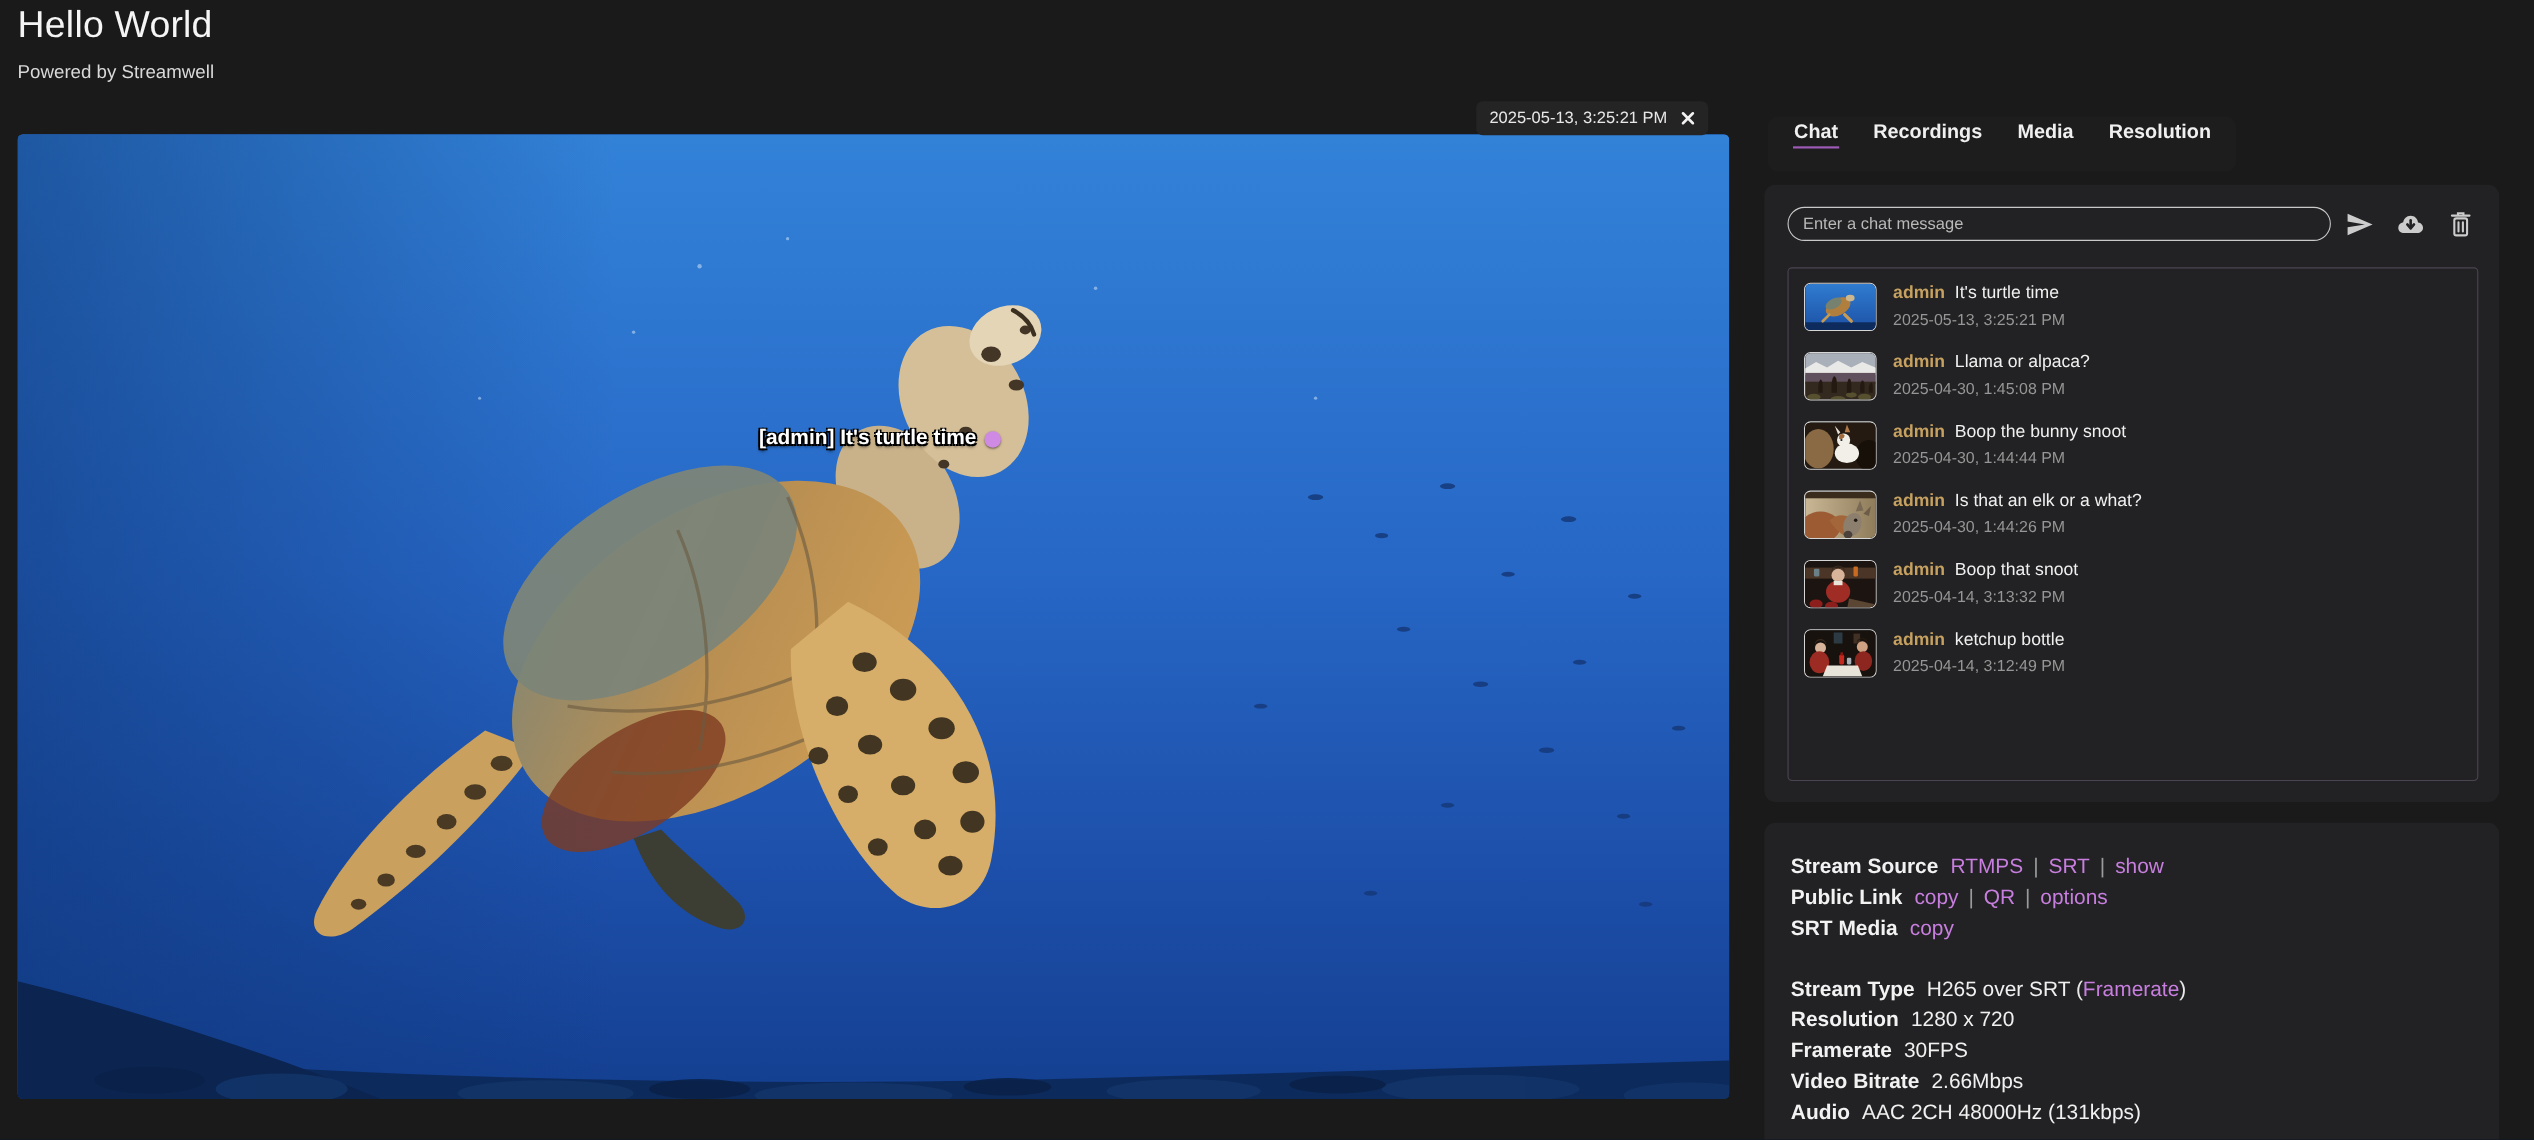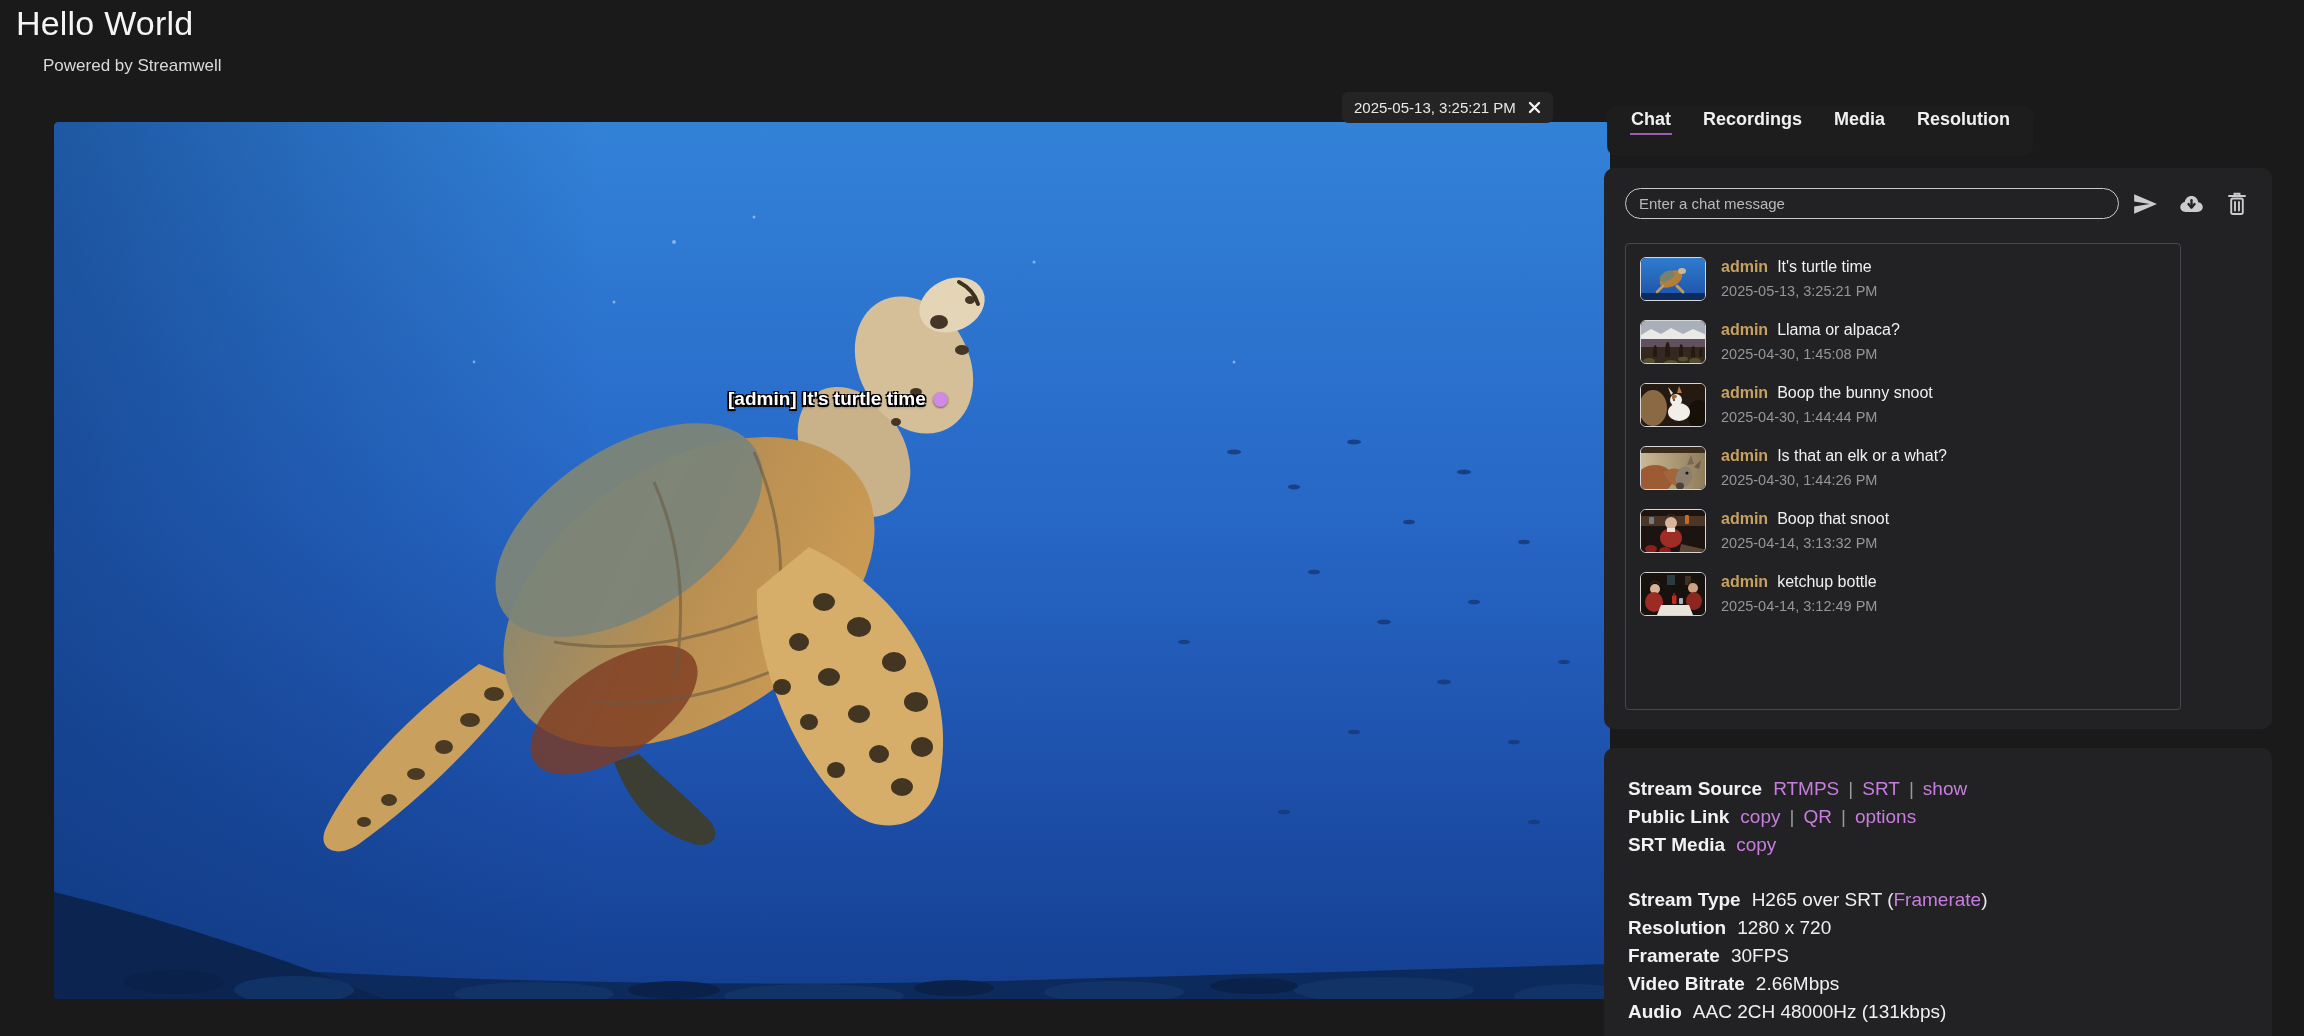--- a/index.html
+++ b/index.html
@@ -4,23 +4,23 @@
 <style>
   * { margin:0; padding:0; box-sizing:border-box; }
   html,body { background:#111; }
   #screen {
     position:relative; width:2304px; height:1036px;
     background:#1a1a1a; overflow:hidden;
     font-family:"Liberation Sans", sans-serif; color:#f0f0f0;
   }
   
   .page-title { position:absolute; left:16px; top:4px; font-size:34px; font-weight:500; color:#f5f5f5; letter-spacing:.2px; }
-  .page-subtitle { position:absolute; left:16px; top:56px; font-size:17px; font-weight:400; color:#d9d9d9;margin-left:27px; }
-  
-  .player { position:absolute; left:16px; top:122px; width:1556px; height:877px; border-radius:5px; overflow:hidden; background:#1c4fa4;margin-left:38px; }
+  .page-subtitle { position:absolute; left:16px; top:56px; font-size:17px; font-weight:400; color:#d9d9d9; }
+  
+  .player { position:absolute; left:16px; top:122px; width:1556px; height:877px; border-radius:5px; overflow:hidden; background:#1c4fa4; }
   .player svg { display:block; }
   .player-overlay-text {
     position:absolute; left:674px; top:266px; display:flex; align-items:center; gap:7px;
     font-size:19px; font-weight:700; color:#fff;
     text-shadow:-1.5px -1.5px 0 #000, 1.5px -1.5px 0 #000, -1.5px 1.5px 0 #000, 1.5px 1.5px 0 #000, 0 2px 3px rgba(0,0,0,.6);
   }
   .purple-dot { width:15px; height:15px; border-radius:50%; background:#cf8ae4; display:inline-block; box-shadow:0 1px 2px rgba(0,0,0,.5); }
   
   .ts-badge {
     position:absolute; left:1342px; top:92px; height:31px; padding:0 12px;
@@ -44,21 +44,21 @@
     background:transparent; border:1.5px solid #c9c9c9; border-radius:16px;
     color:#e0e0e0; font-size:15px; padding:0 13px; outline:none; font-family:"Liberation Sans",sans-serif;
   }
   .chat-input::placeholder { color:#b9b9b9; }
   .chat-icon { position:absolute; top:23px; cursor:pointer; }
   .icon-send { left:528px; }
   .icon-cloud { left:574px; }
   .icon-trash { left:621px; }
   
   .chat-list {
-    position:absolute; left:21px; top:75px; width:556px; height:467px;
+    position:absolute; left:21px; top:75px; width:628px; height:467px;
     border:1px solid #4b4450; border-radius:4px; overflow:hidden;
   }
   .chat-row { display:flex; align-items:flex-start; margin:13px 0 19px 14px; height:44px; }
   .chat-thumb { width:66px; height:44px; border-radius:6px; border:1px solid #d6d6d6; overflow:hidden; flex:none; background:#000; }
   .chat-thumb svg { display:block; }
   .chat-texts { margin-left:15px; display:flex; flex-direction:column; justify-content:space-between; height:44px; padding:1px 0 2px 0; }
   .chat-line1 { font-size:16px; line-height:18px; }
   .chat-user { color:#c6a15f; font-weight:700; margin-right:9px; }
   .chat-msg { color:#f0f0f0; }
   .chat-time { font-size:14.5px; color:#969696; }

